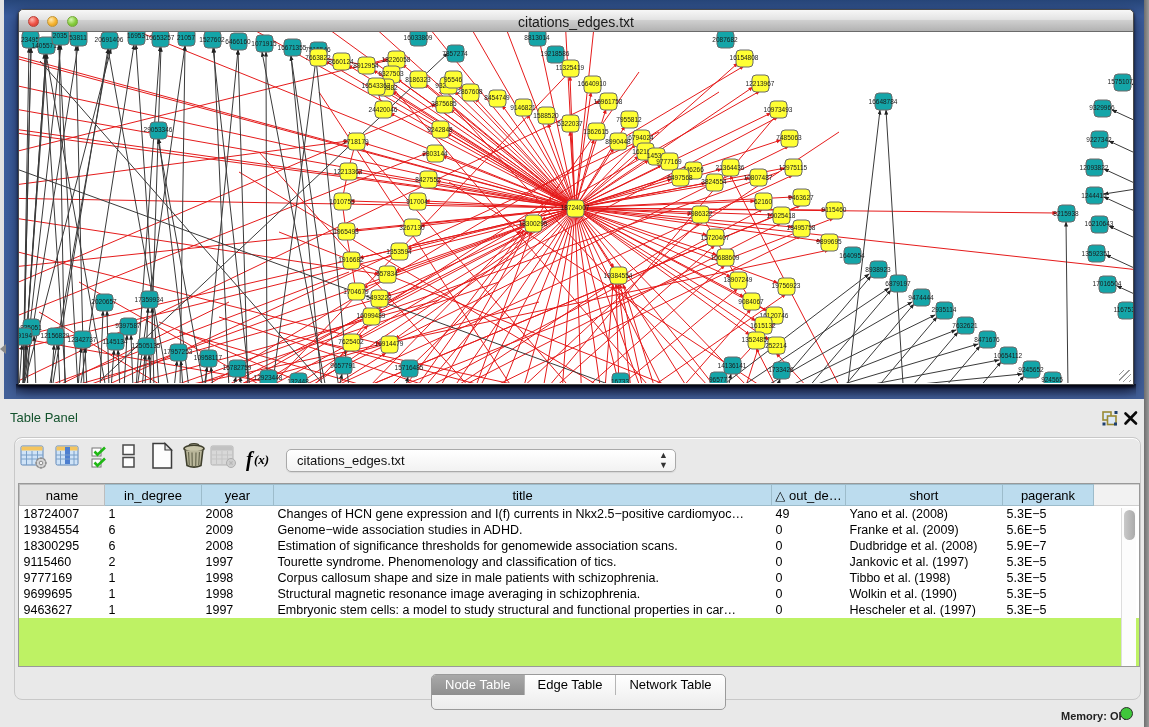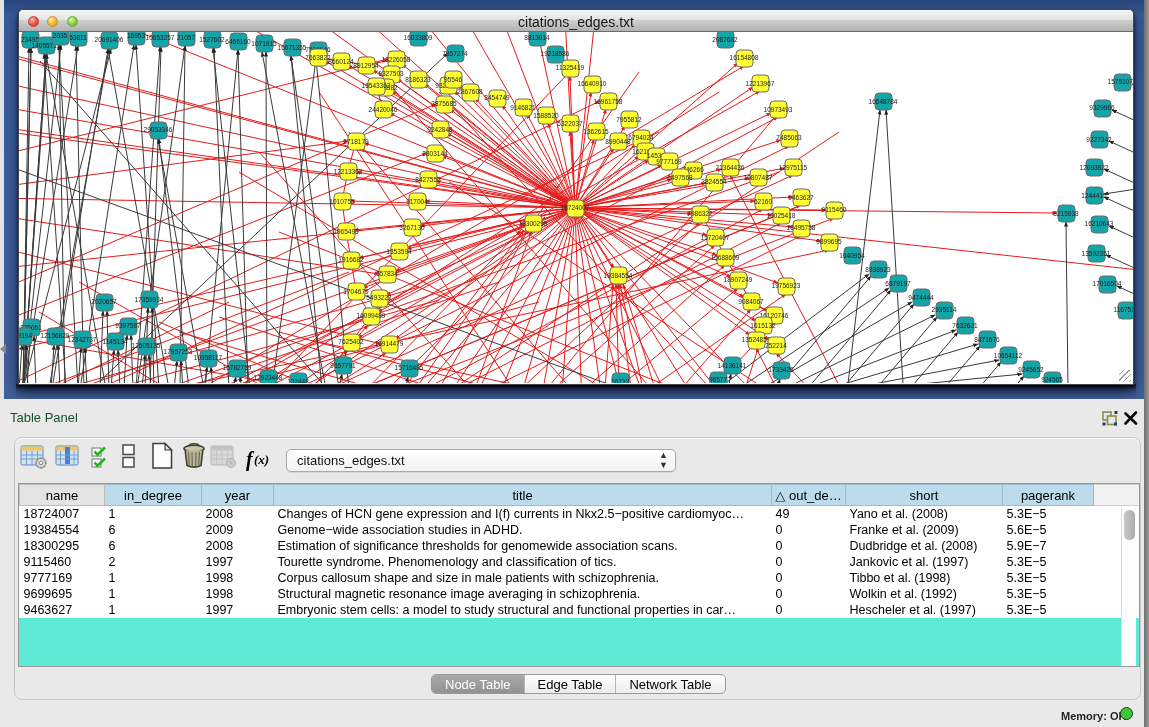--- a/index.html
+++ b/index.html
@@ -39,25 +39,25 @@
 table.grid { border-collapse:collapse; table-layout:fixed; width:1120px;
   font-size:12.5px; color:#000; background:#fff; }
 table.grid th { height:21px; font-weight:normal; font-size:13px; background:#bcdcee; border:1px solid #9dbccb; text-align:center; }
 table.grid th.g { background:#e4e4e4; border:1px solid #bdbdbd; }
 table.grid th.w { background:#f2f2f2; border:1px solid #cfcfcf; }
 table.grid td { height:16px; padding:0 2px 0 4px; white-space:nowrap; overflow:hidden; }
 table.grid col.cc0 { width:85px; } col.cc1 { width:97px; } col.cc2 { width:72px; } col.cc3 { width:498px; }
 col.cc4 { width:74px; } col.cc5 { width:157px; } col.cc6 { width:91px; } col.cc7 { width:46px; }
 td.c3 { padding-left:10px; }
 td.c5 { padding-left:6px; }
-.tablewrap { position:absolute; left:3px; top:45px; width:1122px; height:184px; background:#5eead4; border:1px solid #999; overflow:hidden; }
+.tablewrap { position:absolute; left:3px; top:45px; width:1122px; height:184px; background:#bef264; border:1px solid #999; overflow:hidden; }
 .vscroll { position:absolute; right:3px; top:24px; width:15px; height:160px; background:#fcfcfc; border-left:1px solid #ddd; }
 .vthumb { position:absolute; left:2px; top:2px; width:11px; height:30px; background:linear-gradient(90deg,#c9c9c9,#ababab); border-radius:6px; }
 
-.tabs { position:absolute; left:416px; top:236px; height:20px; display:flex; border:1px solid #9a9a9a; border-radius:5px;
+.tabs { position:absolute; left:416px; top:236px; height:36px; display:flex; border:1px solid #9a9a9a; border-radius:5px;
   overflow:hidden; background:linear-gradient(180deg,#ffffff,#ececec); font-size:13px; }
 .tabs div { padding:2px 13px 0 13px; height:20px; }
 .tabs .sel { background:linear-gradient(180deg,#a9a9a9,#8f8f8f); color:#fff; }
 .tabs .sep { width:1px; padding:0; background:#b5b5b5; }
 .status { position:absolute; left:0; top:703px; width:1149px; height:24px;font-weight:bold; }
 .status .txt { position:absolute; left:1061px; top:7px; font-size:11px; color:#222; }
 .status .led { position:absolute; left:1120px; top:4px; width:13px; height:13px; border-radius:50%; background:#3fc73a; border:1.5px solid #2e2e2e; }
 </style></head>
 <body>
 <div class="desk"></div>
@@ -1077,21 +1077,21 @@
               <td class="c4">0</td>
               <td class="c5">Tibbo et al. (1998)</td>
               <td class="c6">5.3E−5</td>
             </tr>
             <tr>
               <td class="c0">9699695</td>
               <td class="c1">1</td>
               <td class="c2">1998</td>
               <td class="c3">Structural magnetic resonance image averaging in schizophrenia.</td>
               <td class="c4">0</td>
-              <td class="c5">Wolkin et al. (1992)</td>
+              <td class="c5">Wolkin et al. (1990)</td>
               <td class="c6">5.3E−5</td>
             </tr>
             <tr>
               <td class="c0">9463627</td>
               <td class="c1">1</td>
               <td class="c2">1997</td>
               <td class="c3">Embryonic stem cells: a model to study structural and functional properties in car…</td>
               <td class="c4">0</td>
               <td class="c5">Hescheler et al. (1997)</td>
               <td class="c6">5.3E−5</td>

